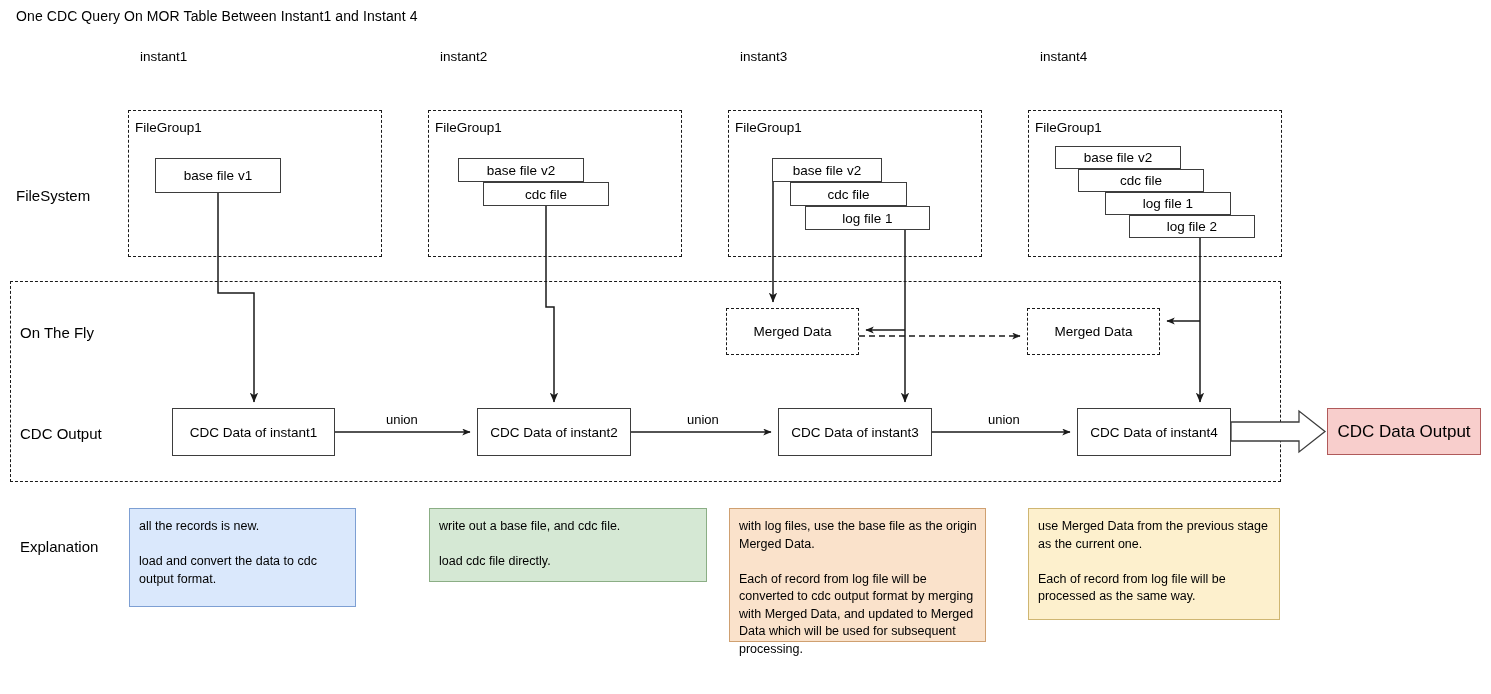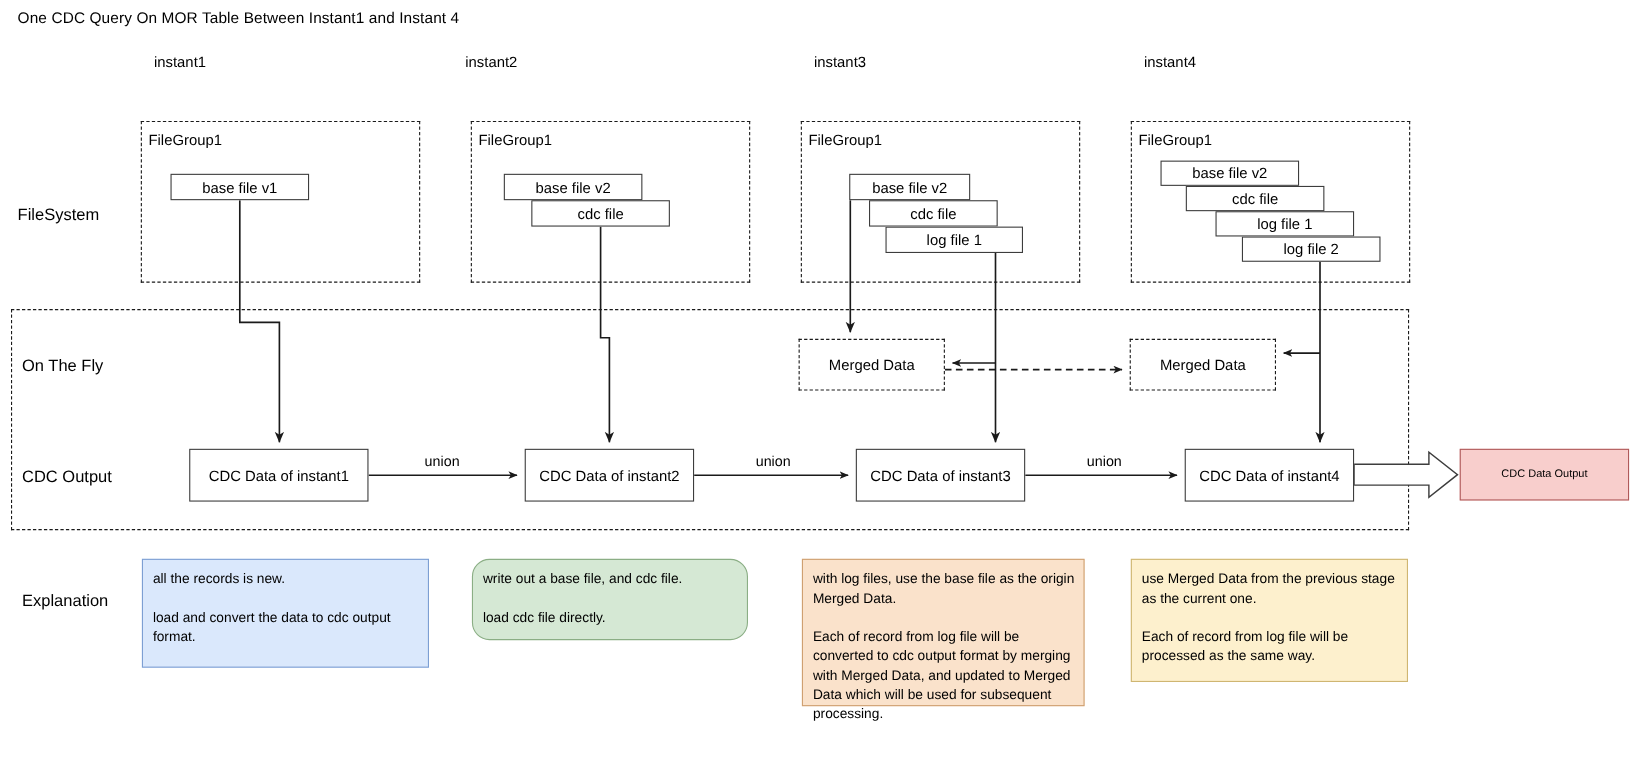--- a/index.html
+++ b/index.html
@@ -39,21 +39,21 @@
     font-size:13.5px;white-space:nowrap;z-index:8;
   }
   .merged{
     border:1.6px dashed #1a1a1a;background:transparent;
     display:flex;align-items:center;justify-content:center;
     font-size:13.5px;white-space:nowrap;z-index:7;
   }
   .outbox{
     border:1.3px solid #b05a5a;background:#f8cecc;
     display:flex;align-items:center;justify-content:center;
-    font-size:10px;white-space:nowrap;z-index:6;
+    font-size:17px;white-space:nowrap;z-index:6;
   }
 
   
   .expl{
     border:1.2px solid #888;font-size:12.5px;line-height:17.5px;
     padding:9px 8px 8px 9px;white-space:pre-line;
   }
   .expl-blue{background:#dae8fc;border-color:#7d9fd3;}
   .expl-green{background:#d5e8d4;border-color:#8bae85;}
   .expl-orange{background:#fae2cb;border-color:#cfa071;}
@@ -62,21 +62,21 @@
   
   #wires{position:absolute;left:0;top:0;width:1491px;height:694px;pointer-events:none;z-index:4;}
   .union-lbl{font-size:13px;white-space:nowrap;text-align:right;}
 </style>
 </head>
 <body>
 
 <div class="abs" id="title">One CDC Query On MOR Table Between Instant1 and Instant 4</div>
 
 <div class="abs col-label" style="left:140px;top:49px;">instant1</div>
-<div class="abs col-label" style="left:423px;top:49px;">instant2</div>
+<div class="abs col-label" style="left:440px;top:49px;">instant2</div>
 <div class="abs col-label" style="left:740px;top:49px;">instant3</div>
 <div class="abs col-label" style="left:1040px;top:49px;">instant4</div>
 
 <div class="abs row-label" style="left:16px;top:187px;">FileSystem</div>
 <div class="abs row-label" style="left:20px;top:324px;">On The Fly</div>
 <div class="abs row-label" style="left:20px;top:425px;">CDC Output</div>
 <div class="abs row-label" style="left:20px;top:538px;">Explanation</div>
 
 <div class="abs fg-box" style="left:128px;top:110px;width:254px;height:147px;">
   <span class="fg-title">FileGroup1</span>
@@ -84,21 +84,21 @@
 <div class="abs fg-box" style="left:428px;top:110px;width:254px;height:147px;">
   <span class="fg-title">FileGroup1</span>
 </div>
 <div class="abs fg-box" style="left:728px;top:110px;width:254px;height:147px;">
   <span class="fg-title">FileGroup1</span>
 </div>
 <div class="abs fg-box" style="left:1028px;top:110px;width:254px;height:147px;">
   <span class="fg-title">FileGroup1</span>
 </div>
 
-<div class="abs wbox" style="left:155px;top:158px;width:126px;height:24px;">base file v1</div>
+<div class="abs wbox" style="left:155px;top:158px;width:126px;height:35px;">base file v1</div>
 
 <div class="abs wbox" style="left:458px;top:158px;width:126px;height:24px;">base file v2</div>
 <div class="abs wbox" style="left:483px;top:182px;width:126px;height:24px;">cdc file</div>
 
 <div class="abs wbox" style="left:772px;top:158px;width:110px;height:24px;">base file v2</div>
 <div class="abs wbox" style="left:790px;top:182px;width:117px;height:24px;">cdc file</div>
 <div class="abs wbox" style="left:805px;top:206px;width:125px;height:24px;">log file 1</div>
 
 <div class="abs wbox" style="left:1055px;top:146px;width:126px;height:23px;">base file v2</div>
 <div class="abs wbox" style="left:1078px;top:169px;width:126px;height:23px;">cdc file</div>
@@ -114,24 +114,24 @@
 <div class="abs cdcbox" style="left:477px;top:408px;width:154px;height:48px;">CDC Data of instant2</div>
 <div class="abs cdcbox" style="left:778px;top:408px;width:154px;height:48px;">CDC Data of instant3</div>
 <div class="abs cdcbox" style="left:1077px;top:408px;width:154px;height:48px;">CDC Data of instant4</div>
 
 <div class="abs union-lbl" style="left:386px;top:412px;">union</div>
 <div class="abs union-lbl" style="left:687px;top:412px;">union</div>
 <div class="abs union-lbl" style="left:988px;top:412px;">union</div>
 
 <div class="abs outbox" style="left:1327px;top:408px;width:154px;height:47px;">CDC Data Output</div>
 
-<div class="abs expl expl-blue" style="left:129px;top:508px;width:261px;height:99px;">all the records is new.
+<div class="abs expl expl-blue" style="left:129px;top:508px;width:227px;height:99px;">all the records is new.
 
 load and convert the data to cdc output format.</div>
-<div class="abs expl expl-green" style="left:429px;top:508px;width:251px;height:74px;border-radius:16px;">write out a base file, and cdc file.
+<div class="abs expl expl-green" style="left:429px;top:508px;width:278px;height:74px;">write out a base file, and cdc file.
 
 load cdc file directly.</div>
 <div class="abs expl expl-orange" style="left:729px;top:508px;width:257px;height:134px;">with log files, use the base file as the origin Merged Data.
 
 Each of record from log file will be converted to cdc output format by merging with Merged Data, and updated to Merged Data which will be used for subsequent processing.</div>
 <div class="abs expl expl-yellow" style="left:1028px;top:508px;width:252px;height:112px;">use Merged Data from the previous stage as the current one.
 
 Each of record from log file will be processed as the same way.</div>
 
 <svg id="wires" viewBox="0 0 1491 694" xmlns="http://www.w3.org/2000/svg">

